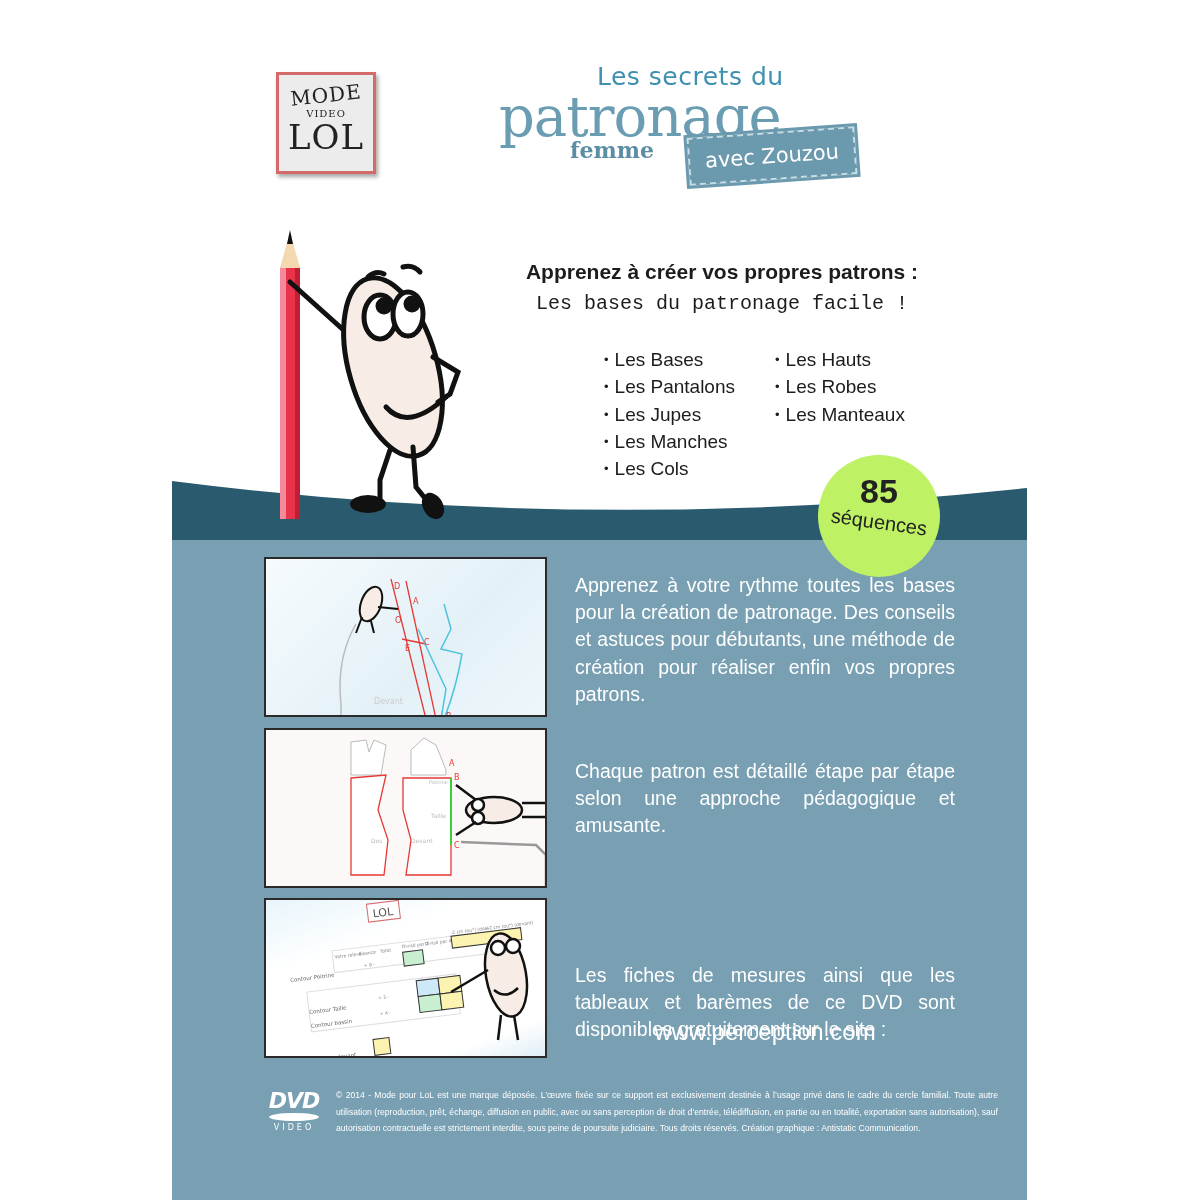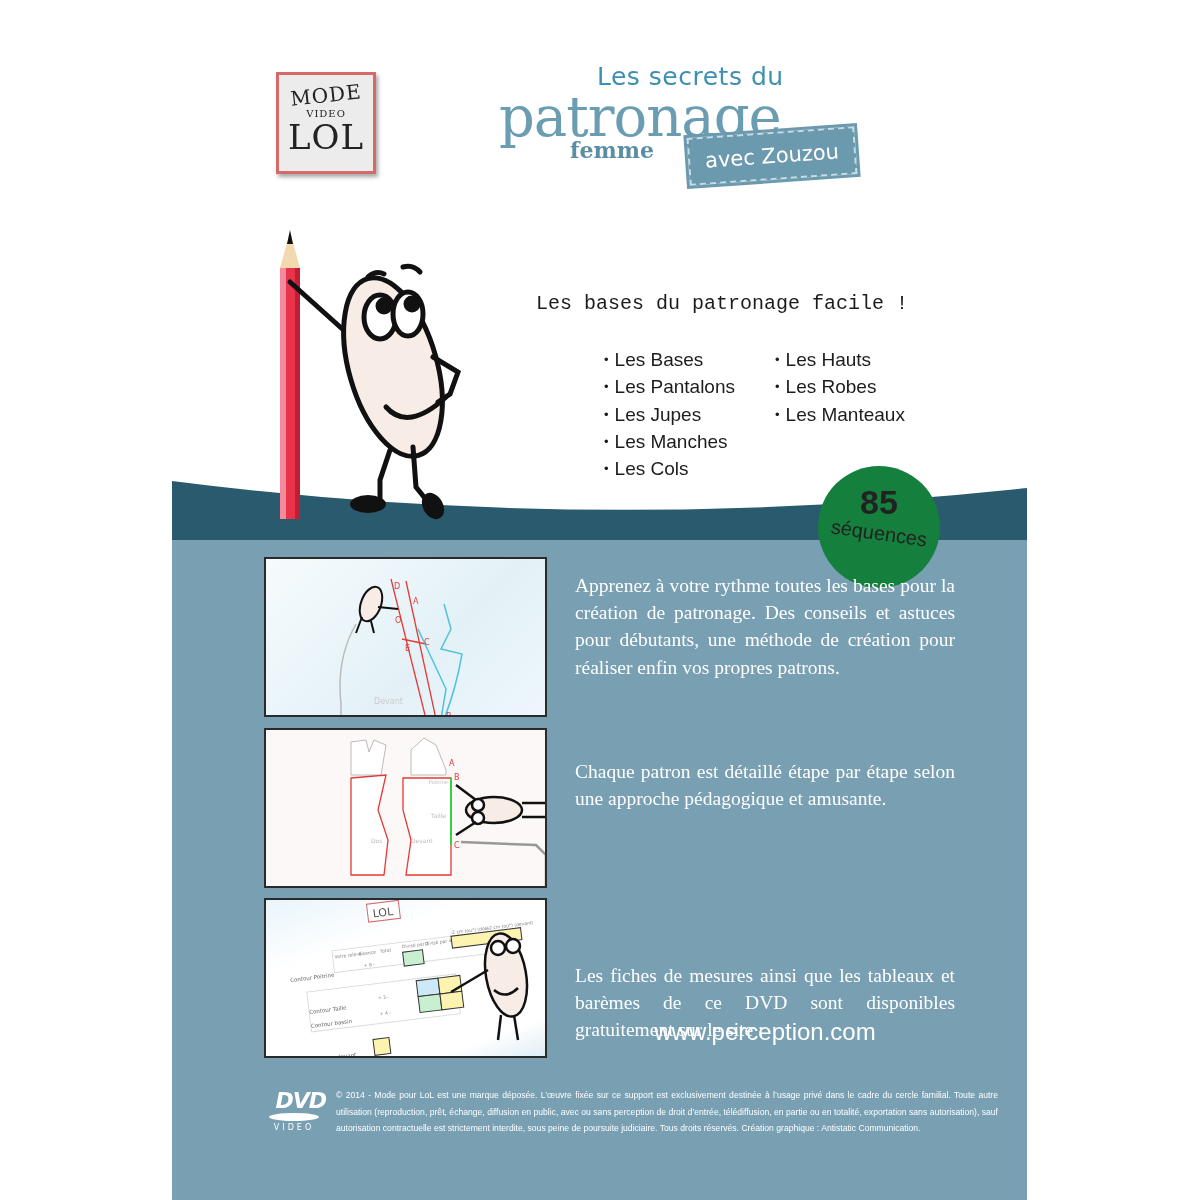--- a/index.html
+++ b/index.html
@@ -25,41 +25,41 @@
   
   .h1 { position: absolute; left: 300px; top: 260px; width: 500px; text-align: center; font-family: "Liberation Sans", sans-serif; font-weight: bold; font-size: 21px; color: #1c1c1c; }
   .h2 { position: absolute; left: 300px; top: 292px; width: 500px; text-align: center; font-family: Liberation Mono, monospace; font-size: 20px; color: #1c1c1c; }
   .list { position: absolute; top: 346px; font-family: "Liberation Sans", sans-serif; font-size: 19px; color: #1c1c1c; list-style: none; }
   .list li { height: 27.3px; line-height: 27px; white-space: nowrap; }
   .list li::before { content: "•"; font-size: 13px; margin-right: 6px; position: relative; top: -2px; }
   .list.col1 { left: 432px; }
   .list.col2 { left: 603px; }
 
   
-  .badge { position: absolute; left: 646px; top: 466px; width: 122px; height: 122px; border-radius: 50%; background: #15803d; text-align: center; font-family: "Liberation Sans", sans-serif; color: #222; }
+  .badge { position: absolute; left: 646px; top: 455px; width: 122px; height: 122px; border-radius: 50%; background: #bef264; text-align: center; font-family: "Liberation Sans", sans-serif; color: #222; }
   .badge .num { display: block; font-size: 34px; font-weight: bold; margin-top: 16px; line-height: 40px; }
   .badge .lbl { display: block; font-size: 20px; transform: rotate(8deg); margin-top: 0px; }
 
   
   .panel { position: absolute; left: 92px; width: 283px; height: 160px; border: 2px solid #2a2a2a; overflow: hidden; }
   .p1 { top: 557px; background: linear-gradient(135deg, #f6fbfd 0%, #e3f1f7 60%, #eef7fb 100%); }
   .p2 { top: 728px; background: #fbf8f7; }
   .p3 { top: 898px; background: linear-gradient(160deg, #e8f5fb 0%, #ffffff 30%, #ffffff 85%, #dfeef6 100%); }
   .panel svg { position: absolute; left: 0; top: 0; }
 
   
-  .para { position: absolute; left: 403px; width: 380px; font-family: Liberation Serif, serif; font-size: 19.5px; line-height: 27.2px; color: #ffffff; text-align: justify; text-align-last: left; }
+  .para { position: absolute; left: 403px; width: 380px; font-family: Liberation Sans, sans-serif; font-size: 19.5px; line-height: 27.2px; color: #ffffff; text-align: justify; text-align-last: left; }
   .para1 { top: 572px; }
   .para2 { top: 758px; }
   .para3 { top: 918px; margin-top: 44px; }
   .url { position: absolute; left: 403px; top: 1018px; width: 380px; text-align: center; font-family: "Liberation Sans", sans-serif; font-size: 24px; color: #ffffff; }
 
   
   .dvd { position: absolute; left: 90px; top: 1090px; width: 64px; height: 42px; color: #ffffff; text-align: center; }
-  .dvd .dvdtxt { display: block; font-family: "DejaVu Sans", sans-serif; font-weight: bold; font-style: italic; font-size: 22px; line-height: 22px; letter-spacing: -1px; text-align: right; }
+  .dvd .dvdtxt { display: block; font-family: "DejaVu Sans", sans-serif; font-weight: bold; font-style: italic; font-size: 22px; line-height: 22px; letter-spacing: -1px; }
   .dvd .disc { display: block; width: 50px; height: 8px; border-radius: 50%; background: #fff; margin: 1px auto 0; }
   .dvd .video { display: block; font-family: "DejaVu Sans", sans-serif; font-size: 8px; font-weight: normal; letter-spacing: 3px; margin-top: 2px; }
   .legal { position: absolute; left: 164px; top: 1087px; width: 662px; font-family: "Liberation Sans", sans-serif; font-size: 8.6px; line-height: 16.5px; color: #ffffff; text-align: justify; }
 
   .corner-mark { position: absolute; left: 172px; top: 0; width: 6px; height: 2px; background: #888; }
 </style>
 </head>
 <body>
 
 <div class="corner-mark"></div>
@@ -104,20 +104,21 @@
       <path d="M135 45 Q145 42 152 50"></path>
       <path d="M118 185 Q140 210 178 175"></path>
       <path d="M165 135 L190 150 L182 172 L170 180"></path>
       <path d="M122 228 L112 258 L112 280"></path>
       <path d="M145 225 L148 265 L160 280"></path>
       <ellipse cx="100" cy="282" rx="18" ry="9" fill="#111" stroke="none"></ellipse>
       <ellipse cx="165" cy="284" rx="10" ry="14" fill="#111" stroke="none" transform="rotate(-30 165 284)"></ellipse>
     </g>
   </svg>
 
+  <div class="h1">Apprenez à créer vos propres patrons :</div>
   <div class="h2">Les bases du patronage facile !</div>
 
   <ul class="list col1">
     <li>Les Bases</li>
     <li>Les Pantalons</li>
     <li>Les Jupes</li>
     <li>Les Manches</li>
     <li>Les Cols</li>
   </ul>
   <ul class="list col2">

